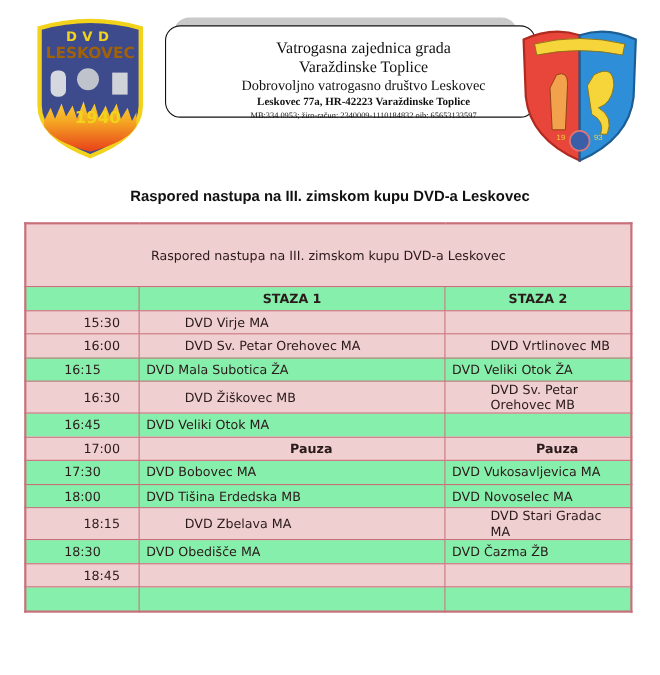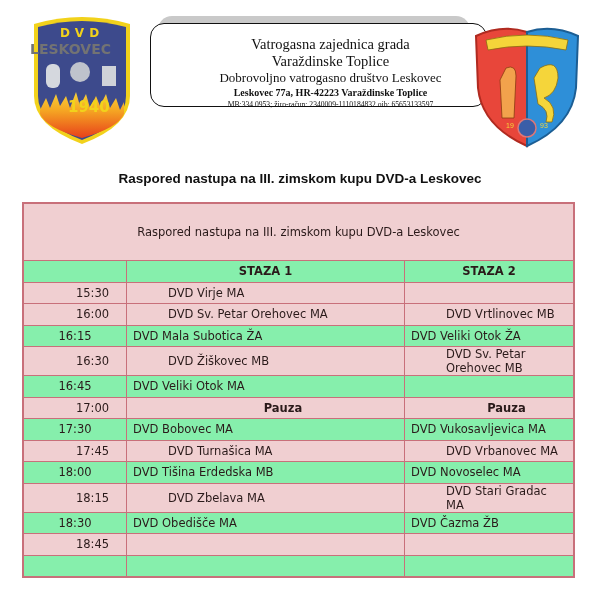--- a/index.html
+++ b/index.html
@@ -43,21 +43,21 @@
       </linearGradient>
     </defs>
     <path d="M4 10 Q52 -4 100 10 L100 82 Q100 112 52 130 Q4 112 4 82 Z" fill="#f2d21b"></path>
     <path d="M8 13 Q52 1 96 13 L96 82 Q96 109 52 126 Q8 109 8 82 Z" fill="#3d4a8c"></path>
     <path d="M10 96 L16 84 L20 94 L26 80 L30 92 L36 82 L40 94 L46 78 L50 92 L56 80 L60 94 L66 82 L70 92 L76 80 L80 94 L86 84 L90 96 L94 88 L94 100 Q88 114 52 124 Q16 114 10 100 Z" fill="url(#fl)"></path>
     <circle cx="50" cy="58" r="10" fill="#bfc3cc"></circle>
     <rect x="16" y="50" width="14" height="24" rx="6" fill="#d5d8de"></rect>
     <rect x="72" y="52" width="14" height="20" fill="#cfd2d8"></rect>
   </svg>
   <span style="position:absolute;left:0;width:104px;top:12px;text-align:center;font-weight:bold;font-size:12px;letter-spacing:5px;color:#f2d21b;font-family:'DejaVu Sans',sans-serif;">DVD</span>
-  <span style="position:absolute;left:0;width:104px;top:27px;font-weight:bold;font-size:14px;color:#737373;font-family:'DejaVu Sans',sans-serif;">LESKOVEC</span>
+  <span style="position:absolute;left:0;width:104px;top:27px;text-align:center;font-weight:bold;font-size:14px;color:#a16207;font-family:'DejaVu Sans',sans-serif;">LESKOVEC</span>
   <span style="position:absolute;left:38px;top:84px;font-weight:bold;font-size:15px;color:#f2d21b;font-family:'DejaVu Sans',sans-serif;">1940</span>
 </div>
 
 <div class="addr-shadow"></div>
 <div class="addr-box">
   <div class="l1">Vatrogasna zajednica grada</div>
   <div class="l2">Varaždinske Toplice</div>
   <div class="l3">Dobrovoljno vatrogasno društvo Leskovec</div>
   <div class="l4">Leskovec 77a, HR-42223 Varaždinske Toplice</div>
   <div class="l5">MB:334 0953; žiro-račun: 2340009-1110184832  oib: 65653133597</div>
@@ -116,25 +116,20 @@
     <tr class="light">
       <td class="time">17:00</td>
       <td class="c1 bold-center">Pauza</td>
       <td class="c2 bold-center">Pauza</td>
     </tr>
     <tr class="dark">
       <td class="time">17:30</td>
       <td class="c1">DVD Bobovec MA</td>
       <td class="c2">DVD Vukosavljevica MA</td>
     </tr>
-    <tr class="light">
-      <td class="time">17:45</td>
-      <td class="c1">DVD Turnašica MA</td>
-      <td class="c2">DVD Vrbanovec MA</td>
-    </tr>
     <tr class="dark">
       <td class="time">18:00</td>
       <td class="c1">DVD Tišina Erdedska MB</td>
       <td class="c2">DVD Novoselec MA</td>
     </tr>
     <tr class="light">
       <td class="time">18:15</td>
       <td class="c1">DVD Zbelava MA</td>
       <td class="c2">DVD  Stari Gradac MA</td>
     </tr>

